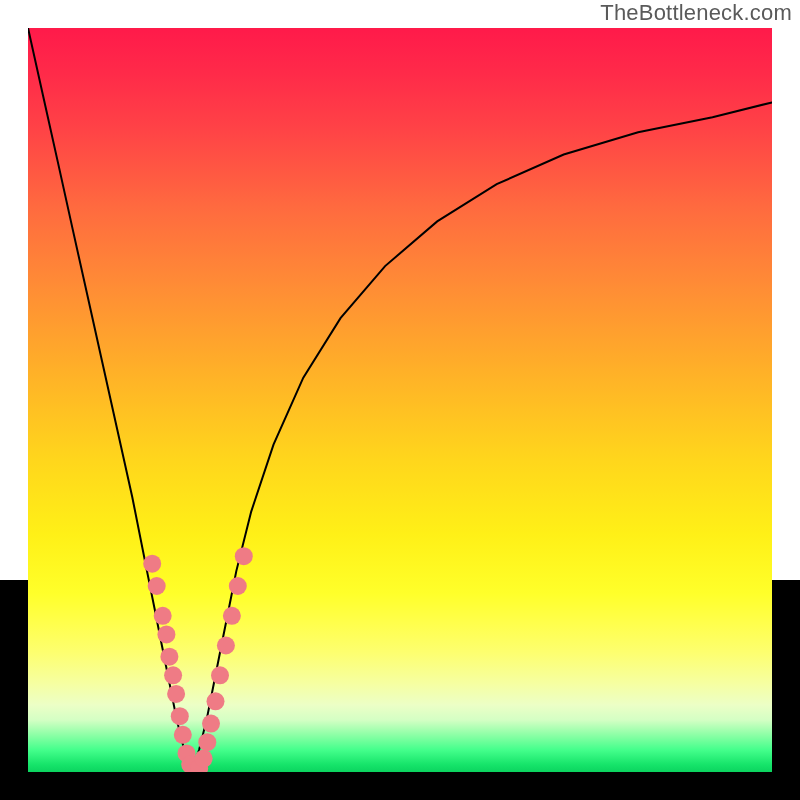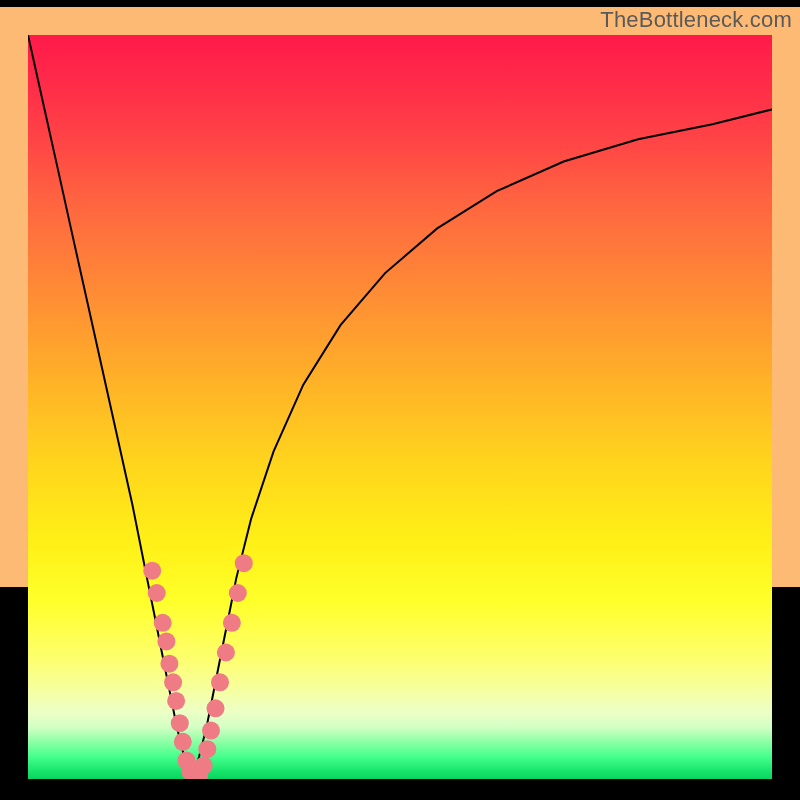--- a/index.html
+++ b/index.html
@@ -10,22 +10,21 @@
     overflow: hidden;
     background: #000;
     font-family: Arial, Helvetica, sans-serif;
   }
   .frame {
     position: absolute;
     top: 0;
     left: 0;
     width: 800px;
     height: 580px;
-    background: #fdba74;
-    margin-top: 7px;
+    background: #ffffff;
   }
   .plot-area {
     position: absolute;
     top: 28px;
     left: 28px;
     width: 744px;
     height: 744px;
     overflow: hidden;
   }
   .gradient-bg {

